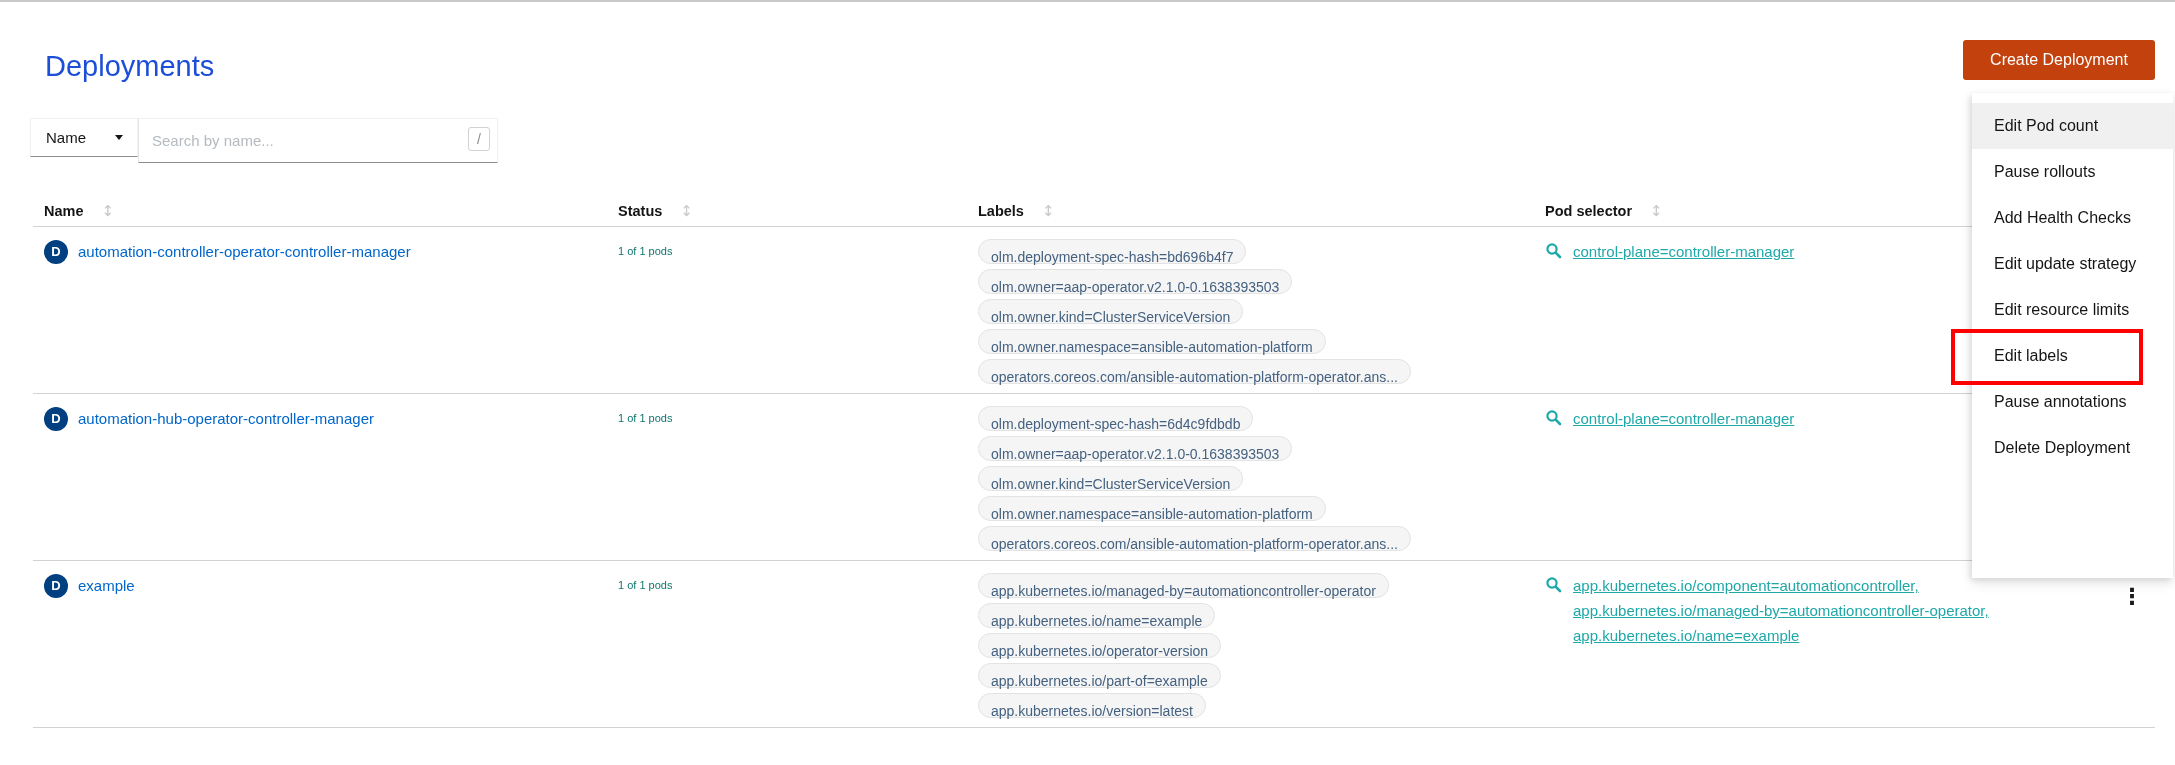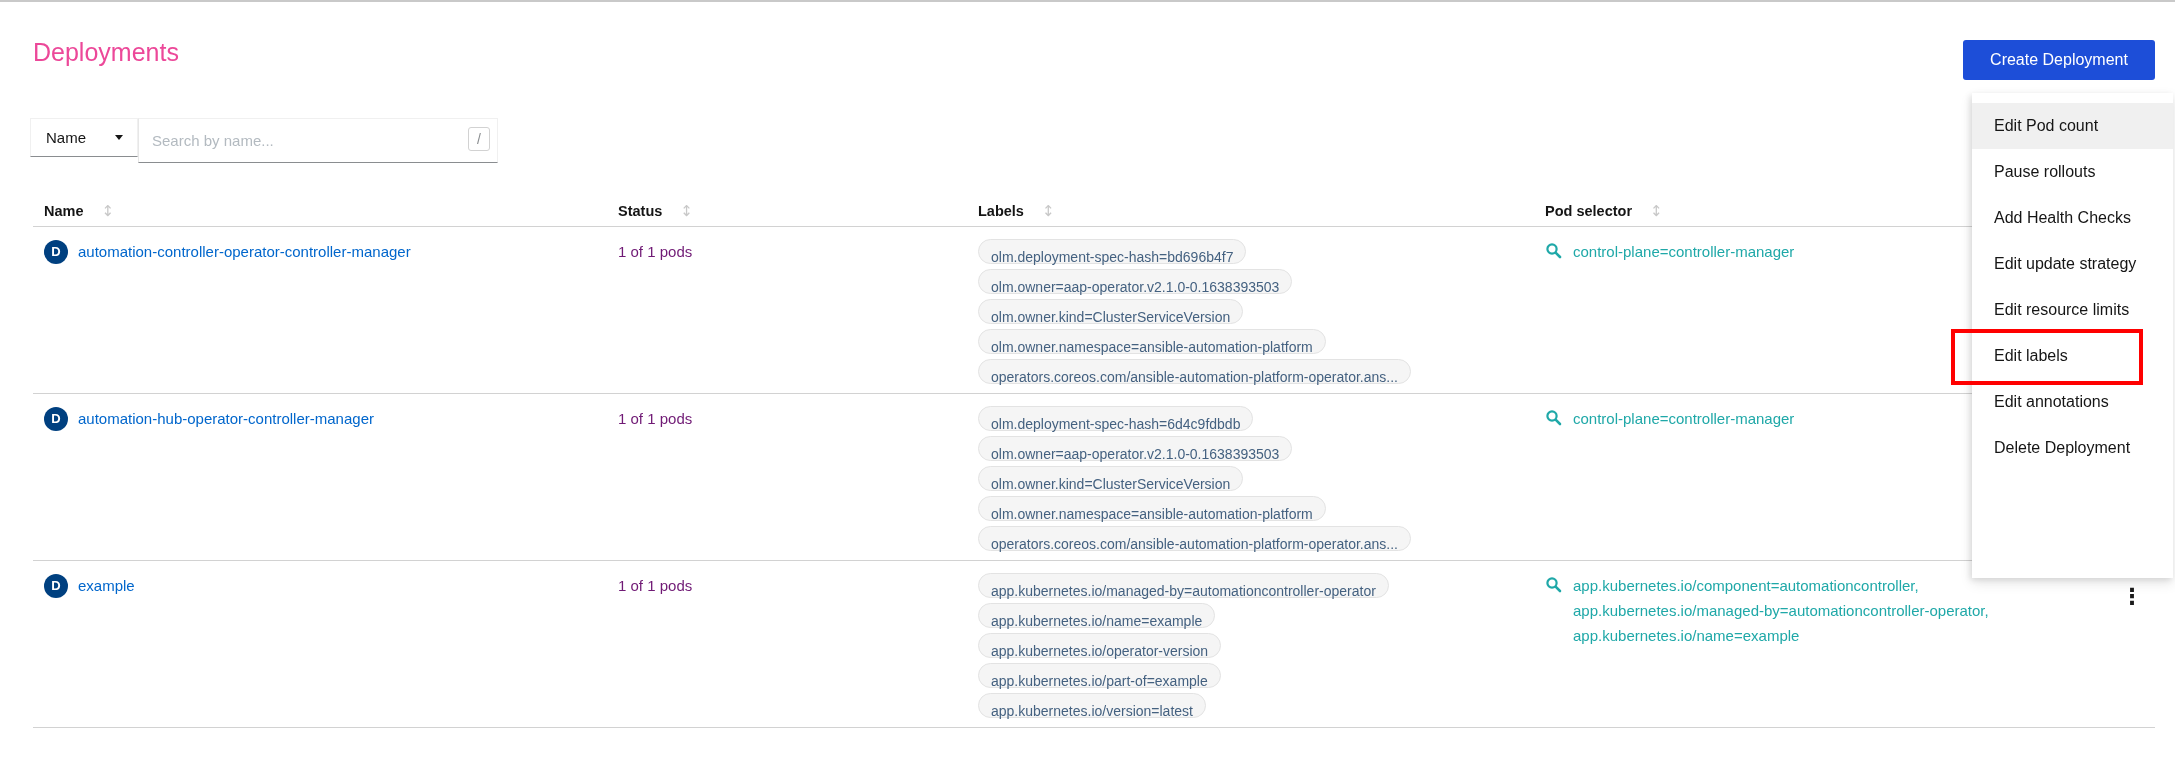--- a/index.html
+++ b/index.html
@@ -1,23 +1,23 @@
 <!DOCTYPE html>
 <html><head>
 <meta charset="utf-8">
 <style>
   html,body{margin:0;padding:0;background:#fff;}
   *{box-sizing:border-box;}
   body{font-family:"Liberation Sans","DejaVu Sans",sans-serif;color:#151515;}
   .screen{position:relative;width:2175px;height:765px;background:#fff;overflow:hidden;}
   .top-divider{position:absolute;top:0;left:0;width:100%;height:2px;background:#c9c9c9;}
 
-  .page-title{position:absolute;left:33px;top:38px;font-size:25px;font-weight:500;color:#ec4899;margin:0;}
-
-  .create-btn{position:absolute;left:1963px;top:40px;width:192px;height:40px;background:#1d4ed8;
+  .page-title{position:absolute;left:33px;top:38px;font-size:29px;font-weight:500;color:#1d4ed8;margin:12px;}
+
+  .create-btn{position:absolute;left:1963px;top:40px;width:192px;height:40px;background:#c2410c;
     color:#fff;font-size:16px;border:none;border-radius:3px;cursor:pointer;
     font-family:"Liberation Sans","DejaVu Sans",sans-serif;}
 
   
   .toolbar{position:absolute;left:30px;top:118px;height:39px;display:flex;}
   .name-dropdown{height:39px;width:108px;background:#fff;border:1px solid #f0f0f0;border-bottom:1px solid #8a8d90;
     display:flex;align-items:center;justify-content:space-between;padding:0 14px 0 15px;font-size:15px;color:#151515;
     cursor:pointer;font-family:inherit;}
   .caret{width:0;height:0;border-left:4.5px solid transparent;border-right:4.5px solid transparent;
     border-top:5px solid #151515;display:inline-block;margin-left:10px;}
@@ -36,27 +36,27 @@
   .th{font-size:14.5px;font-weight:700;color:#151515;display:flex;align-items:center;cursor:pointer;}
   .th:first-child{padding-left:11px;}
   .sort-glyph{color:#c8c8c8;font-size:15px;margin-left:18px;font-weight:400;
     font-family:"DejaVu Sans",sans-serif;}
   .tr{border-bottom:1px solid #d2d2d2;padding:12px 0 9px 0;align-items:start;}
   .cell{font-size:15px;}
   .name-cell{display:flex;align-items:center;gap:10px;padding-left:11px;height:25px;}
   .res-badge{width:24px;height:24px;border-radius:50%;background:#004080;color:#fff;font-size:13px;font-weight:700;
     display:flex;align-items:center;justify-content:center;flex:0 0 auto;}
   .res-link{color:#0066cc;text-decoration:none;font-size:15px;line-height:25px;cursor:pointer;}
-  .status-link{color:#701a75;text-decoration:none;font-size:15px;line-height:25px;cursor:pointer;display:inline-block;}
+  .status-link{color:#0f766e;text-decoration:none;font-size:11px;line-height:25px;cursor:pointer;display:inline-block;}
   .labels-col{display:flex;flex-direction:column;align-items:flex-start;gap:5px;}
   .label-pill{background:#f5f5f5;border:1px solid #e3e3e3;border-radius:13px;padding:6px 12px;height:25px;
     line-height:23px;font-size:14px;color:#446180;white-space:nowrap;cursor:pointer;}
   .selector{position:relative;padding-left:28px;color:#1fa8a8;cursor:pointer;}
   .selector .mag{position:absolute;left:0;top:3px;}
-  .selector-line{font-size:15px;line-height:25px;white-space:nowrap;}
+  .selector-line{font-size:15px;line-height:25px;white-space:nowrap;text-decoration:underline;}
 
   
   .menu{position:absolute;left:1955px;top:93px;width:201px;height:485px;background:#fff;z-index:5;
     padding:10px 0 0 0;box-shadow:-2px 2px 6px rgba(0,0,0,0.10),0 5px 12px rgba(0,0,0,0.10);margin-left:17px;}
   .menu-item{height:46px;line-height:46px;padding-left:22px;font-size:16px;color:#151515;cursor:pointer;
     white-space:nowrap;}
   .menu-item.highlighted{background:#f0f0f0;}
   .red-box{position:absolute;left:1951px;top:329px;width:192px;height:56px;border:4px solid #ff0000;z-index:8;
     pointer-events:none;}
 
@@ -185,20 +185,20 @@
     </div>
   </div>
 
   <div class="menu">
     <div class="menu-item highlighted">Edit Pod count</div>
     <div class="menu-item">Pause rollouts</div>
     <div class="menu-item">Add Health Checks</div>
     <div class="menu-item">Edit update strategy</div>
     <div class="menu-item">Edit resource limits</div>
     <div class="menu-item">Edit labels</div>
-    <div class="menu-item">Edit annotations</div>
+    <div class="menu-item">Pause annotations</div>
     <div class="menu-item">Delete Deployment</div>
   </div>
 
   <div class="red-box"></div>
 
   <div class="kebab">⋮</div>
 </div>
 
 </body></html>

